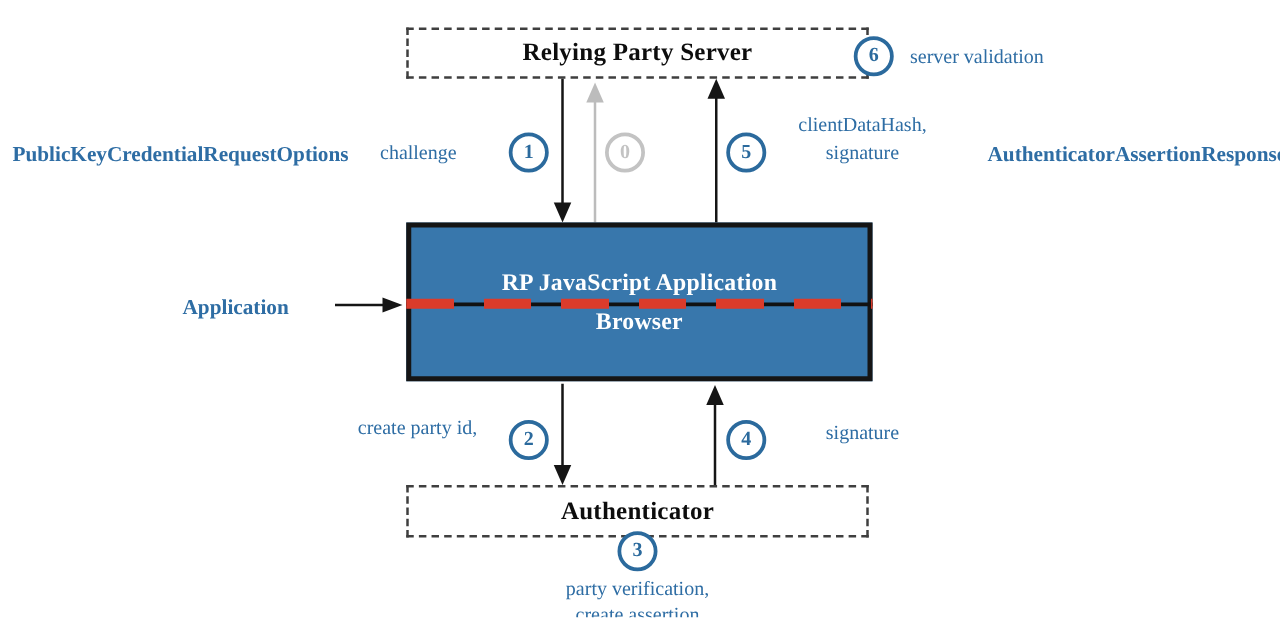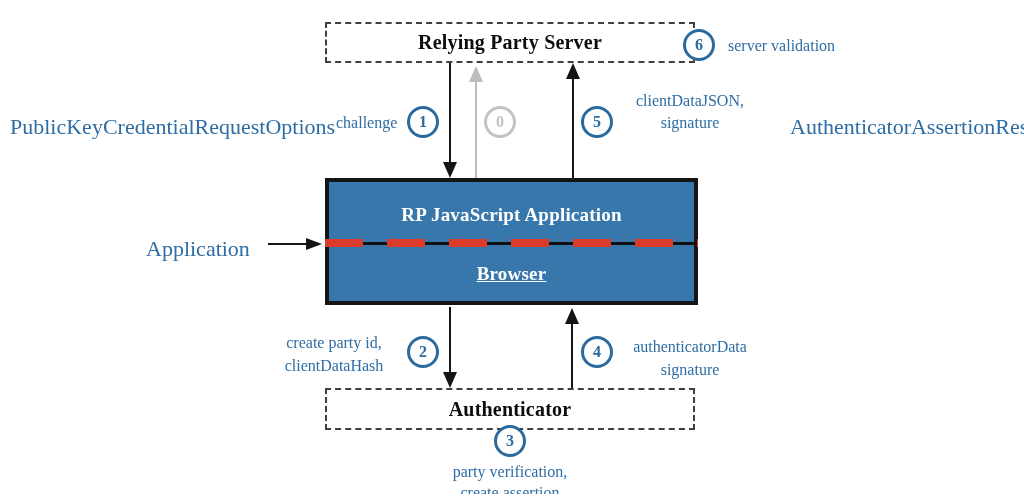--- a/index.html
+++ b/index.html
@@ -25,22 +25,22 @@
   }
   .main-box{
     position:absolute;left:325px;top:178px;width:373px;height:127px;
     box-sizing:border-box;border:4px solid #151515;
     background:var(--box-fill,#3877ac);
   }
   .main-box .half-label{
     position:absolute;left:0;right:0;text-align:center;
     color:#ffffff;font-weight:bold;font-size:19px;letter-spacing:0.2px;
   }
-  .app-label{top:4px;height:57px;line-height:57px;}
-  .browser-label{top:65px;height:54px;line-height:54px;text-decoration:underline;}
+  .app-label{top:16px;height:57px;line-height:57px;}
+  .browser-label{top:49px;height:54px;line-height:54px;}
   .divider{position:absolute;left:-4px;right:-4px;top:57px;height:8px;}
   .divider-black{position:absolute;left:0;right:0;top:3px;height:3px;background:#111111;}
   .divider-red{
     position:absolute;left:0;right:0;top:0;height:8px;
     background:repeating-linear-gradient(90deg,
       var(--red-dash,#da3b2b) 0px, var(--red-dash,#da3b2b) 38px,
       transparent 38px, transparent 62px);
   }
 
   
@@ -64,46 +64,46 @@
   .head.up.gray{border-bottom-color:var(--arrow-gray,#bcbcbc);}
   .head.right{border-top:6px solid transparent;border-bottom:6px solid transparent;border-left:16px solid var(--arrow-black,#151515);}
 
   
   .blue-note{
     position:absolute;color:var(--blue-text,#2e6da4);
     font-size:16px;line-height:22px;white-space:nowrap;
   }
   .blue-bold{
     position:absolute;color:var(--blue-text,#2e6da4);
-    font-size:22px;font-weight:normal;white-space:nowrap;
+    font-size:17px;font-weight:bold;white-space:nowrap;
   }
   .center{text-align:center;}
 </style>
 </head>
 <body>
 
 <div class="stage">
 
   <div class="dashed-box" style="left:325px;top:22px;width:370px;height:41px;">
     <span class="node-title">Relying Party Server</span>
   </div>
 
   <div class="circle" style="left:683px;top:29px;">6</div>
   <div class="blue-note" style="left:728px;top:35px;">server validation</div>
 
   <div class="blue-bold" style="left:10px;top:114px;">PublicKeyCredentialRequestOptions</div>
 
-  <div class="blue-note" style="left:336px;top:112px;">challenge</div>
+  <div class="blue-note" style="left:304px;top:112px;">challenge</div>
   <div class="circle" style="left:407px;top:106px;">1</div>
 
   <div class="circle gray" style="left:484px;top:106px;">0</div>
 
   <div class="circle" style="left:581px;top:106px;">5</div>
   <div class="blue-note center" style="left:615px;top:90px;width:150px;">
-    <div>clientDataJSON,</div>
+    <div>clientDataHash,</div>
     <div>signature</div>
   </div>
 
   <div class="blue-bold" style="left:790px;top:114px;">AuthenticatorAssertionResponse</div>
 
   <div>
     <div class="vline" style="left:449px;top:63px;height:101px;"></div>
     <div class="head down" style="left:443px;top:162px;"></div>
   </div>
   <div>
@@ -125,27 +125,25 @@
     <div class="half-label app-label">RP JavaScript Application</div>
     <div class="divider">
       <div class="divider-black"></div>
       <div class="divider-red"></div>
     </div>
     <div class="half-label browser-label">Browser</div>
   </div>
 
   <div class="blue-note center" style="left:278px;top:331px;width:112px;line-height:23px;">
     <div>create party id,</div>
-    <div>clientDataHash</div>
   </div>
   <div class="circle" style="left:407px;top:336px;">2</div>
 
   <div class="circle" style="left:581px;top:336px;">4</div>
   <div class="blue-note center" style="left:615px;top:335px;width:150px;line-height:23px;">
-    <div>authenticatorData</div>
     <div>signature</div>
   </div>
 
   <div>
     <div class="vline" style="left:449px;top:307px;height:67px;"></div>
     <div class="head down" style="left:443px;top:372px;"></div>
   </div>
   <div>
     <div class="vline" style="left:571px;top:323px;height:65px;"></div>
     <div class="head up" style="left:565px;top:308px;"></div>

